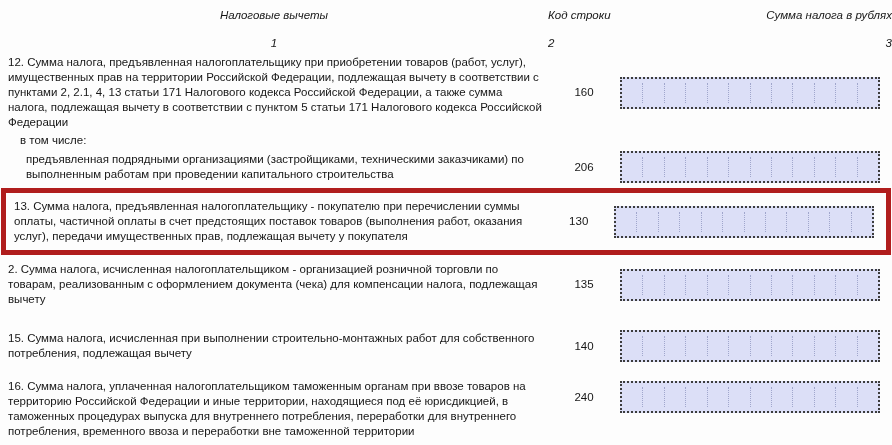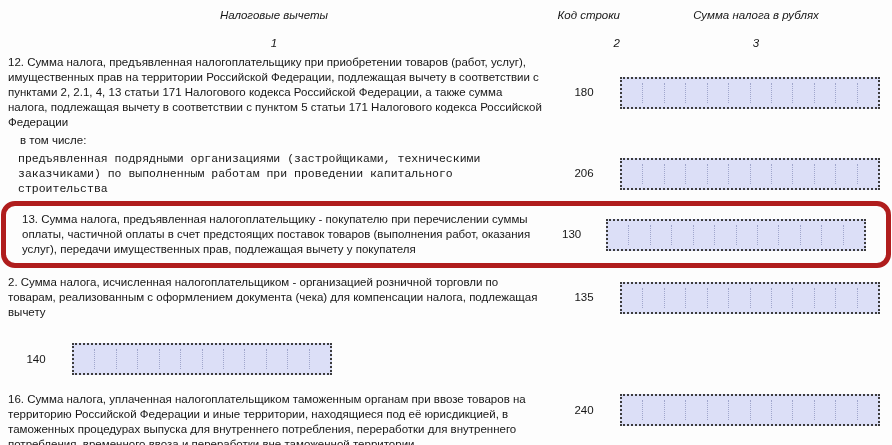--- a/index.html
+++ b/index.html
@@ -9,27 +9,27 @@
     font-family:"Liberation Sans", sans-serif;
     color:#161616;
     overflow:hidden;
   }
   .page{position:relative;width:892px;height:402px;font-size:11.5px;line-height:15px;}
 
   
   .head-row{display:flex;padding-top:8px;font-style:italic;}
   .head-row.nums{padding-top:13px;font-style:italic;}
   .hcol1{width:548px;text-align:center;}
-  .hcol2{width:72px;text-align:right;}
-  .hcol3{flex:1;text-align:center;}
+  .hcol2{width:72px;text-align:left;}
+  .hcol3{flex:1;text-align:right;}
 
   
   .row{display:flex;align-items:center;}
   .col-text{width:548px;box-sizing:border-box;padding-left:8px;padding-right:6px;}
-  .col-text.indent{padding-left:18px;font-family:Liberation Mono, monospace;}
+  .col-text.indent{padding-left:26px;}
   .col-code{width:72px;text-align:center;}
   .col-field{flex:1;}
 
   
   .field{
     width:260px;height:32px;margin-right:12px;
     background:#dcdff7;
     border:2px dotted #3c3c3c;
     box-sizing:border-box;
     display:flex;align-items:center;
@@ -37,22 +37,22 @@
   .field .cell{flex:1;height:20px;border-right:1px dotted #a0a6cc;}
   .field .cell:last-child{border-right:none;}
 
   
   .row-12{margin-top:4px;}
   .note{margin-top:3px;padding-left:20px;}
   .row-125{margin-top:3px;}
   .highlight{
     margin-top:5px;
     border:5px solid #b01d1d;
-    border-radius:14px;
-    padding:6px 8px;
+    border-radius:0;
+    padding:6px 0;
     margin-left:1px;margin-right:1px;
   }
   .row-14{margin-top:7px;}
   .row-15{margin-top:23px;}
   .row-16{margin-top:17px;}
   .row-16 .col-field{align-self:flex-start;margin-top:2px;}
   .row-16 .col-code{align-self:flex-start;margin-top:11px;}
 </style>
 </head>
 <body>
@@ -65,21 +65,21 @@
     <div class="hcol3">Сумма налога в рублях</div>
   </div>
   <div class="head-row nums">
     <div class="hcol1">1</div>
     <div class="hcol2">2</div>
     <div class="hcol3">3</div>
   </div>
 
   <section class="row row-12">
     <div class="col-text">12. Сумма налога, предъявленная налогоплательщику при приобретении товаров (работ, услуг), имущественных прав на территории Российской Федерации, подлежащая вычету в соответствии с пунктами 2, 2.1, 4, 13 статьи 171 Налогового кодекса Российской Федерации, а также сумма налога, подлежащая вычету в соответствии с пунктом 5 статьи 171 Налогового кодекса Российской Федерации</div>
-    <div class="col-code">180</div>
+    <div class="col-code">160</div>
     <div class="col-field">
       <div class="field">
           <div class="cell"></div>
           <div class="cell"></div>
           <div class="cell"></div>
           <div class="cell"></div>
           <div class="cell"></div>
           <div class="cell"></div>
           <div class="cell"></div>
           <div class="cell"></div>
@@ -152,20 +152,21 @@
           <div class="cell"></div>
           <div class="cell"></div>
           <div class="cell"></div>
           <div class="cell"></div>
           <div class="cell"></div>
         </div>
     </div>
   </section>
 
   <section class="row row-15">
+    <div class="col-text">15. Сумма налога, исчисленная при выполнении строительно-монтажных работ для собственного потребления, подлежащая вычету</div>
     <div class="col-code">140</div>
     <div class="col-field">
       <div class="field">
           <div class="cell"></div>
           <div class="cell"></div>
           <div class="cell"></div>
           <div class="cell"></div>
           <div class="cell"></div>
           <div class="cell"></div>
           <div class="cell"></div>

